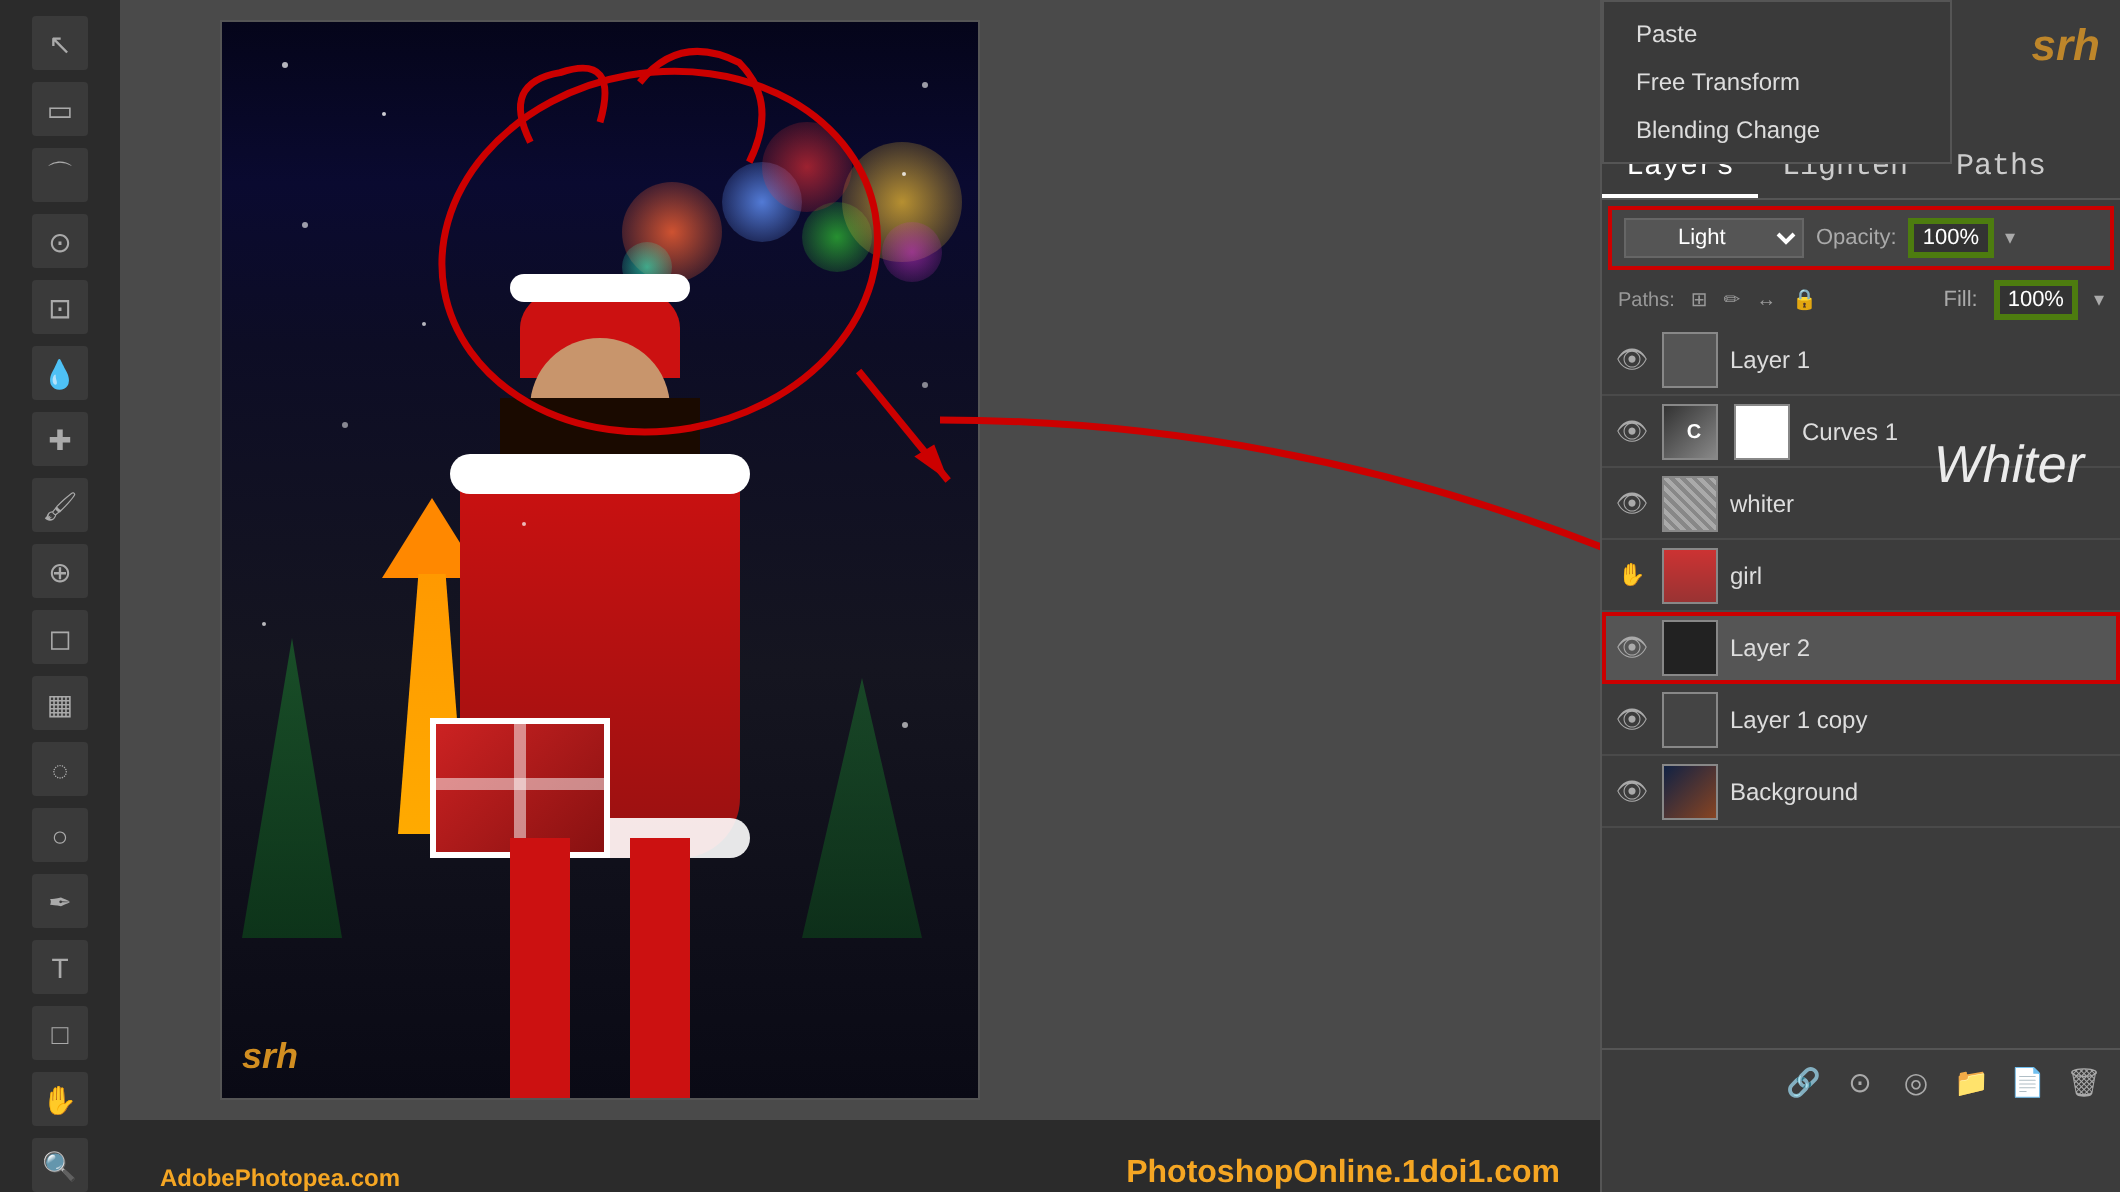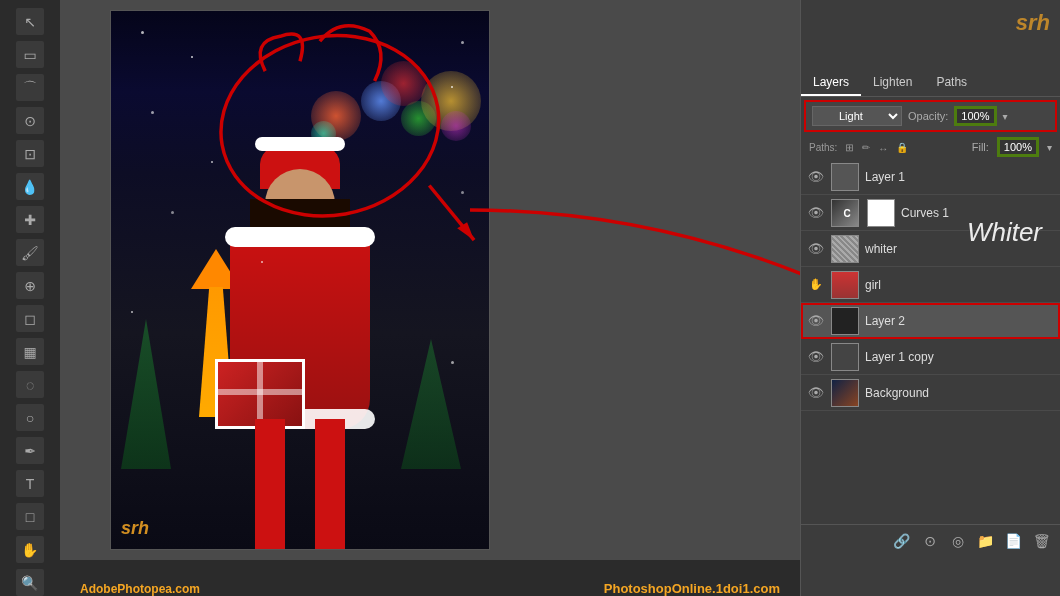--- a/index.html
+++ b/index.html
@@ -105,24 +105,25 @@
 
     .panel-tabs {
       display: flex;
       background: #3c3c3c;
       border-bottom: 1px solid #555;
       padding-top: 2px;
     }
 
     .panel-tab {
       padding: 5px 12px;
-      font-size: 12px;
+      font-size: 15px;
       color: #ccc;
       cursor: pointer;
       border-bottom: 2px solid transparent;
+      font-family: Liberation Mono, monospace;
     }
 
     .panel-tab.active {
       color: #fff;
       border-bottom: 2px solid #fff;
     }
 
     .blend-select {
       background: #555;
       border: 1px solid #666;
@@ -308,21 +309,21 @@
     }
 
     .site-label {
       color: #f5a623;
       font-size: 12px;
       font-weight: bold;
     }
 
     .site-label-right {
       color: #f5a623;
-      font-size: 13px;
+      font-size: 16px;
       font-weight: bold;
     }
 
     
     .blend-highlight-box {
       border: 2px solid #cc0000;
       margin: 3px;
       padding: 2px;
       background: #444;
     }
@@ -461,20 +462,25 @@
   </svg>
 </div>
 
 <div class="canvas-bottom-labels">
   <span class="site-label">AdobePhotopea.com</span>
   <span class="site-label-right">PhotoshopOnline.1doi1.com</span>
 </div>
 
 <div class="right-panel">
 
+  <div class="context-menu">
+    <div class="context-menu-item">Paste</div>
+    <div class="context-menu-item">Free Transform</div>
+    <div class="context-menu-item">Blending Change</div>
+  </div>
 
   <div class="layers-panel">
 
     <div class="panel-tabs">
       <div class="panel-tab active">Layers</div>
       <div class="panel-tab">Lighten</div>
       <div class="panel-tab">Paths</div>
     </div>
 
     <div class="blend-highlight-box">

